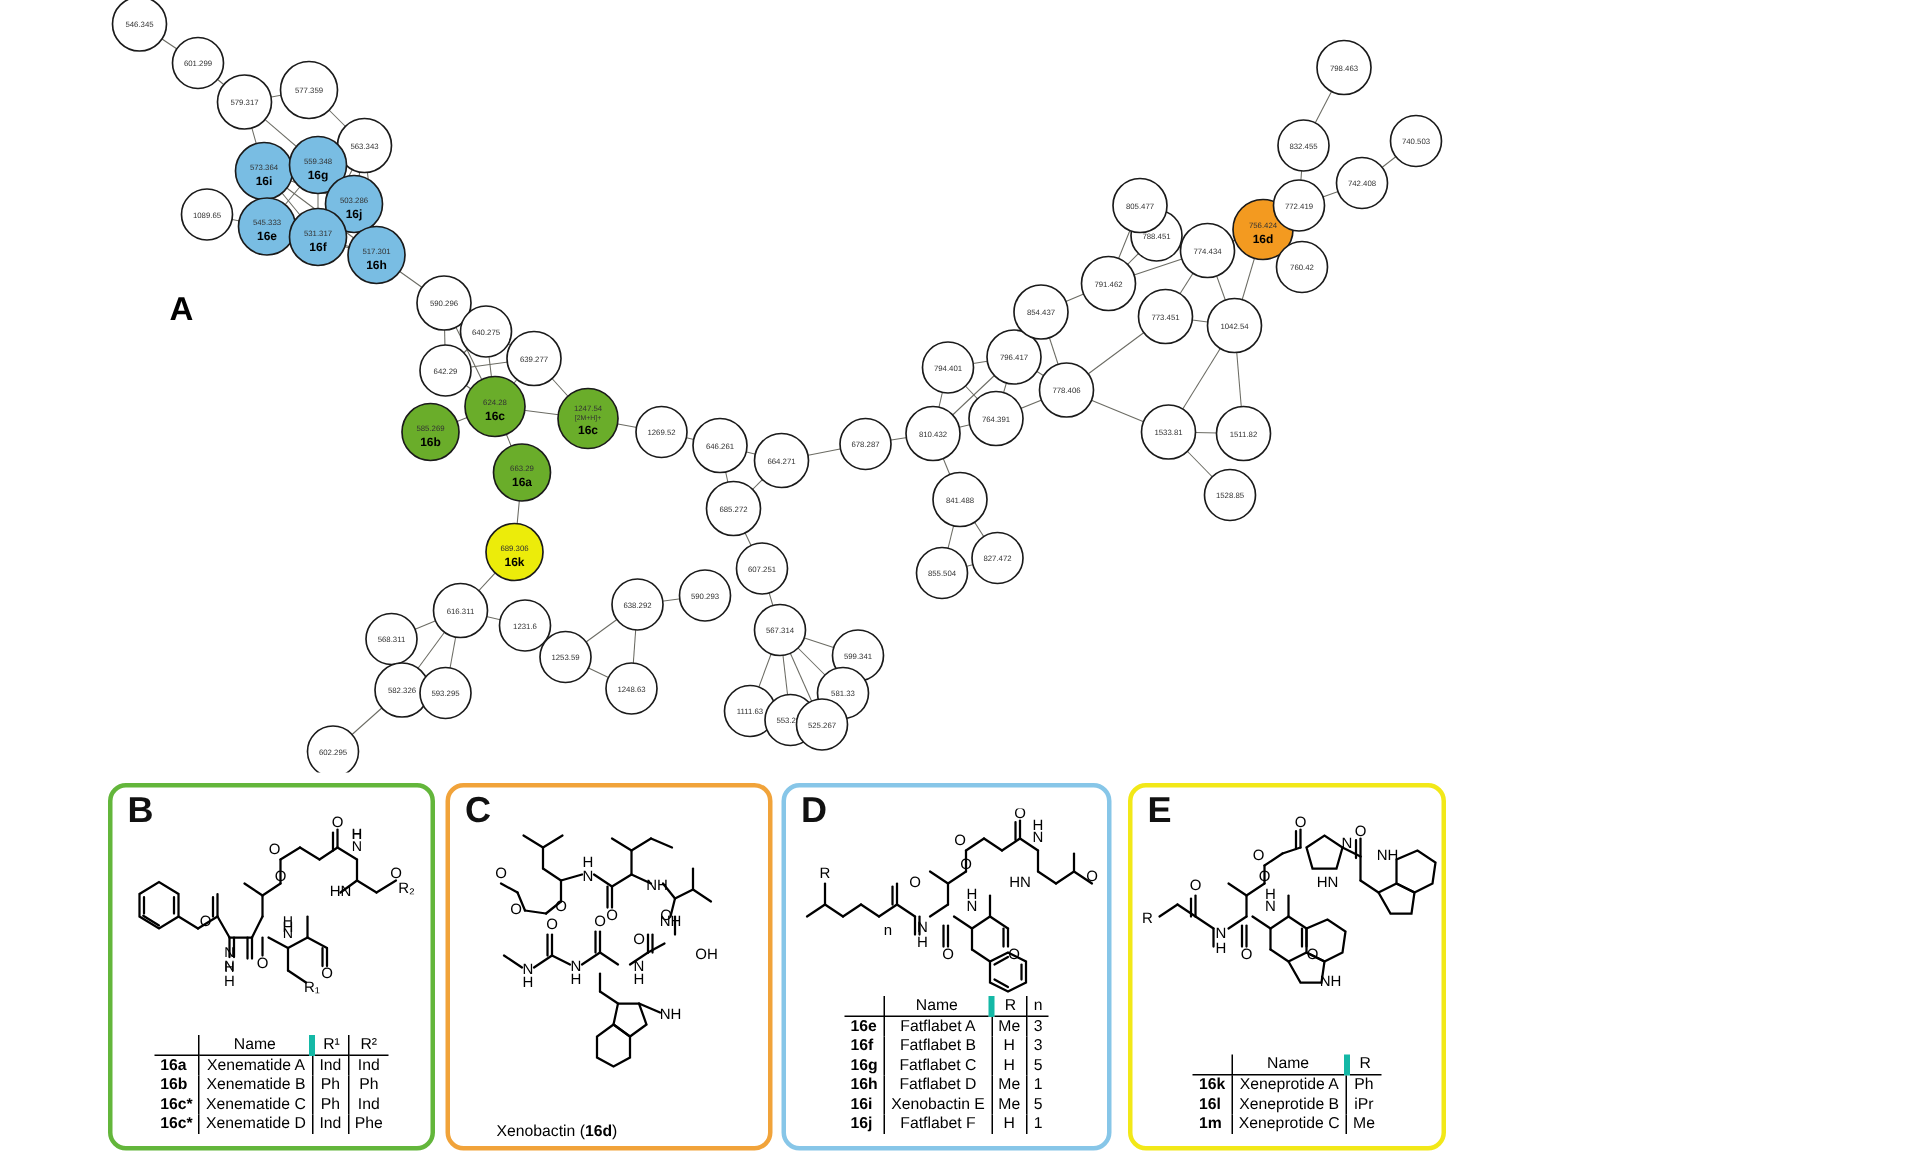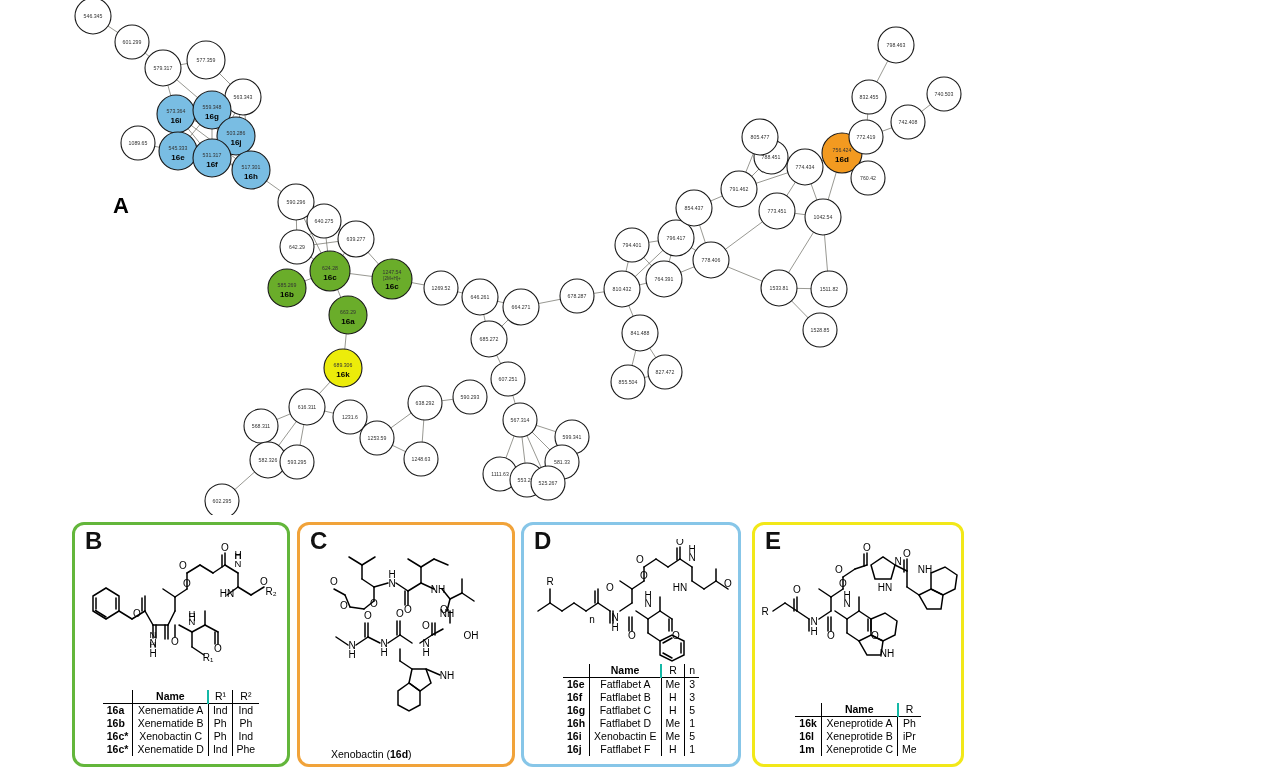--- a/index.html
+++ b/index.html
@@ -19,21 +19,21 @@
   .pD{left:521px;width:220px;border:3px solid #87c6e8;}
   .pE{left:752px;width:212px;border:3px solid #f2e818;}
   .struct{position:absolute;left:0;right:0;top:14px;height:140px;}
   .tbl{position:absolute;left:0;right:0;bottom:8px;display:flex;justify-content:center;}
   table.rt{border-collapse:collapse;font-size:10.5px;color:#000;font-family:"Liberation Sans",sans-serif;}
   table.rt td,table.rt th{padding:0px 4px;line-height:13px;white-space:nowrap;font-weight:normal;}
   table.rt th{text-align:center;border-bottom:1px solid #000;}
   table.rt td.code{font-weight:bold;text-align:left;border-right:1px solid #000;}
   table.rt th.codeh{border-right:1px solid #000;}
   table.rt td.name{text-align:center;border-right:1px solid #000;}
-  table.rt th.nameh{border-right:2px solid #14b8a6;font-weight:bold;}
+  table.rt th.nameh{border-right:4px solid #14b8a6;}
   table.rt td.sub{text-align:center;}
   table.rt td.subr,table.rt th.subrh{border-right:1px solid #000;}
   .cap{position:absolute;bottom:4px;left:0;right:0;text-align:left;font-size:10.5px;padding-left:31px;}
   .cap b{font-weight:bold;}
 </style>
 </head>
 <body>
 
 <svg id="network" viewBox="0 0 1280 515">
   <text class="panel-label" x="113" y="213">A</text>
@@ -530,21 +530,21 @@
               <td class="sub">Ind</td>
             </tr>
             <tr>
               <td class="code">16b</td>
               <td class="name">Xenematide B</td>
               <td class="sub subr">Ph</td>
               <td class="sub">Ph</td>
             </tr>
             <tr>
               <td class="code">16c*</td>
-              <td class="name">Xenobactin C</td>
+              <td class="name">Xenematide C</td>
               <td class="sub subr">Ph</td>
               <td class="sub">Ind</td>
             </tr>
             <tr>
               <td class="code">16c*</td>
               <td class="name">Xenematide D</td>
               <td class="sub subr">Ind</td>
               <td class="sub">Phe</td>
             </tr>
           </tbody>

